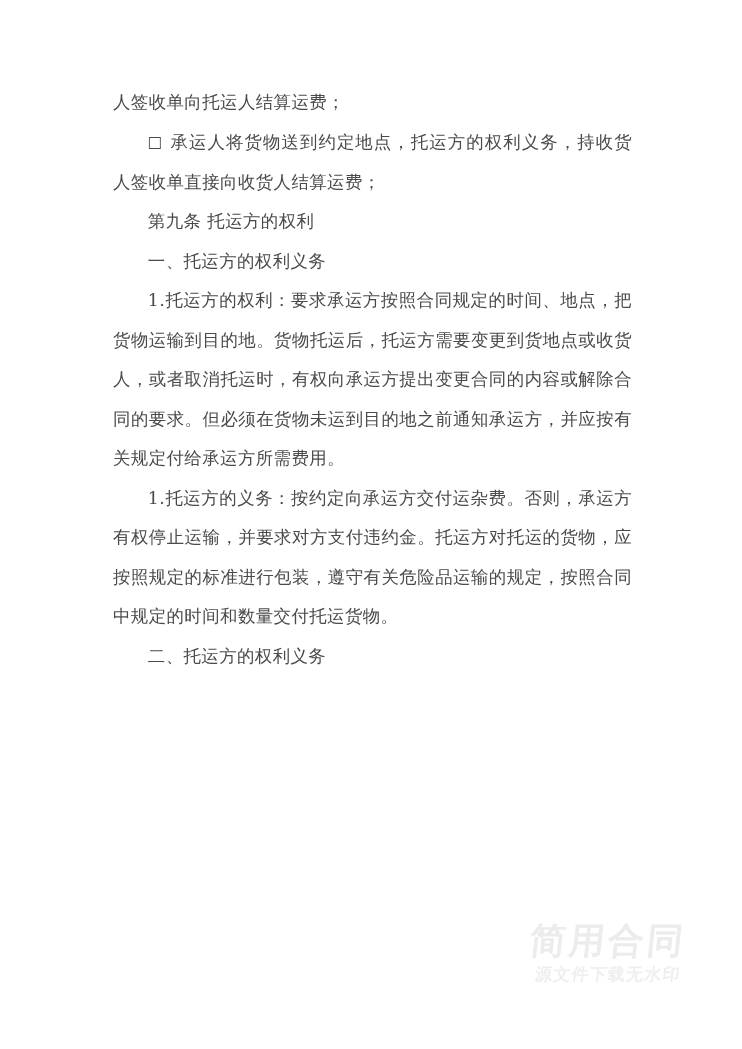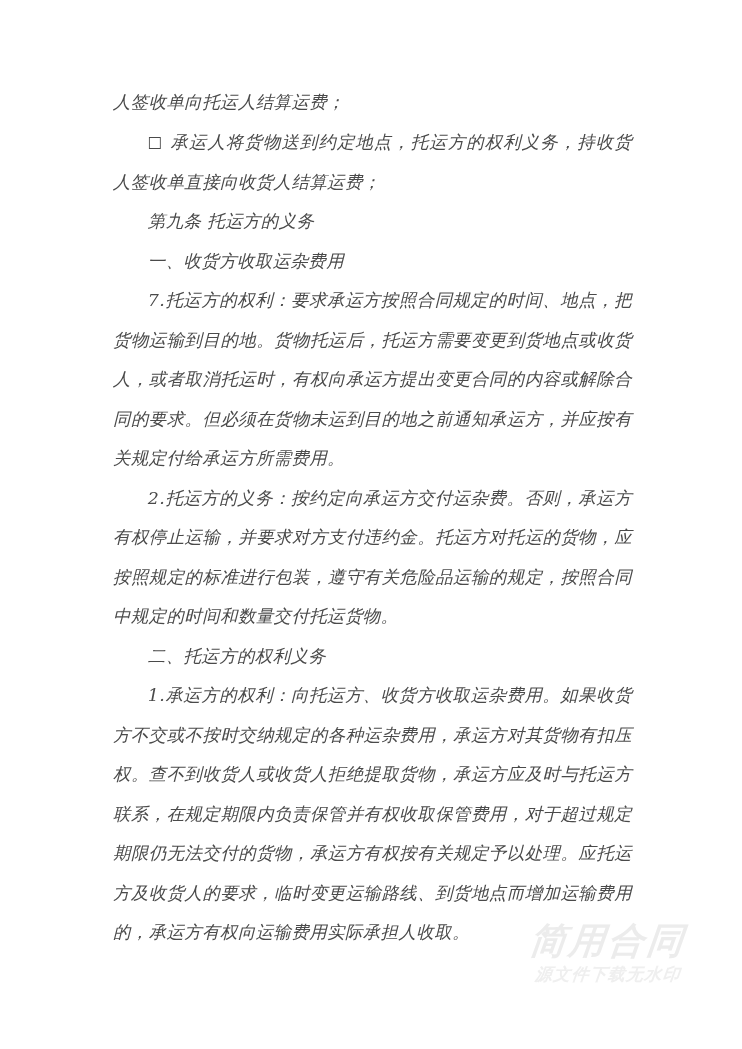--- a/index.html
+++ b/index.html
@@ -9,21 +9,20 @@
     background: #ffffff;
   }
 
   .page {
     position: relative;
     width: 742px;
     height: 1049px;
     background: #ffffff;
     overflow: hidden;
     box-sizing: border-box;
-    font-style: italic;
   }
 
   .doc-body {
     position: absolute;
     left: 113px;
     top: 83px;
     width: 519px;
   }
 
   .para {
@@ -99,31 +98,30 @@
 <body>
 
 <div class="page">
 
   <div class="doc-body">
 
     <p class="para cont">人签收单向托运人结算运费；</p>
 
     <p class="para checkbox-line"><span class="checkbox-glyph">□</span><span>承运人将货物送到约定地点，托运方的权利义务，持收货人签收单直接向收货人结算运费；</span></p>
 
-    <p class="para indent">第九条  托运方的义务</p>
+    <p class="para indent">第九条  托运方的权利</p>
 
-    <p class="para indent">一、收货方收取运杂费用</p>
+    <p class="para indent">一、托运方的权利义务</p>
 
-    <p class="para indent">7.托运方的权利：要求承运方按照合同规定的时间、地点，把货物运输到目的地。货物托运后，托运方需要变更到货地点或收货人，或者取消托运时，有权向承运方提出变更合同的内容或解除合同的要求。但必须在货物未运到目的地之前通知承运方，并应按有关规定付给承运方所需费用。</p>
+    <p class="para indent">1.托运方的权利：要求承运方按照合同规定的时间、地点，把货物运输到目的地。货物托运后，托运方需要变更到货地点或收货人，或者取消托运时，有权向承运方提出变更合同的内容或解除合同的要求。但必须在货物未运到目的地之前通知承运方，并应按有关规定付给承运方所需费用。</p>
 
-    <p class="para indent">2.托运方的义务：按约定向承运方交付运杂费。否则，承运方有权停止运输，并要求对方支付违约金。托运方对托运的货物，应按照规定的标准进行包装，遵守有关危险品运输的规定，按照合同中规定的时间和数量交付托运货物。</p>
+    <p class="para indent">1.托运方的义务：按约定向承运方交付运杂费。否则，承运方有权停止运输，并要求对方支付违约金。托运方对托运的货物，应按照规定的标准进行包装，遵守有关危险品运输的规定，按照合同中规定的时间和数量交付托运货物。</p>
 
     <p class="para indent">二、托运方的权利义务</p>
 
-    <p class="para indent">1.承运方的权利：向托运方、收货方收取运杂费用。如果收货方不交或不按时交纳规定的各种运杂费用，承运方对其货物有扣压权。查不到收货人或收货人拒绝提取货物，承运方应及时与托运方联系，在规定期限内负责保管并有权收取保管费用，对于超过规定期限仍无法交付的货物，承运方有权按有关规定予以处理。应托运方及收货人的要求，临时变更运输路线、到货地点而增加运输费用的，承运方有权向运输费用实际承担人收取。</p>
 
   </div>
 
   <div class="watermark">
     <div class="watermark-main">简用合同</div>
     <div class="watermark-sub">源文件下载无水印</div>
   </div>
 
 </div>
 

